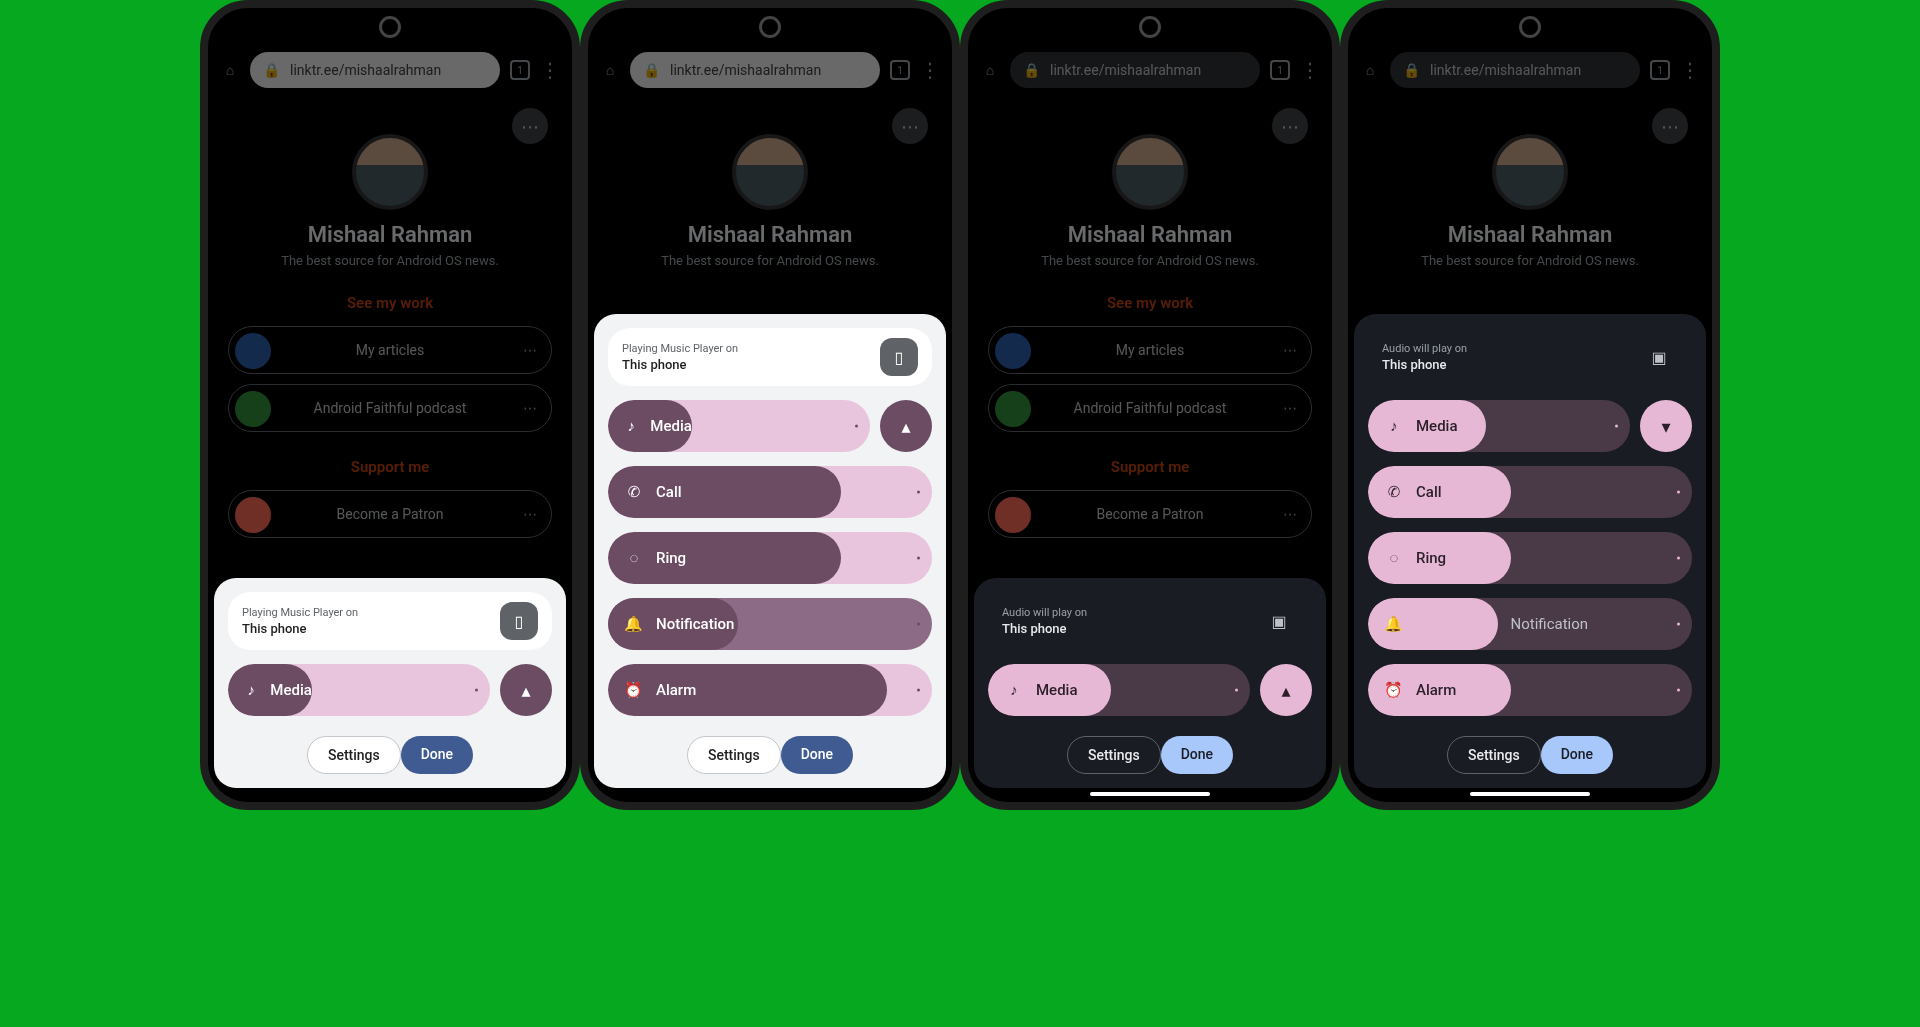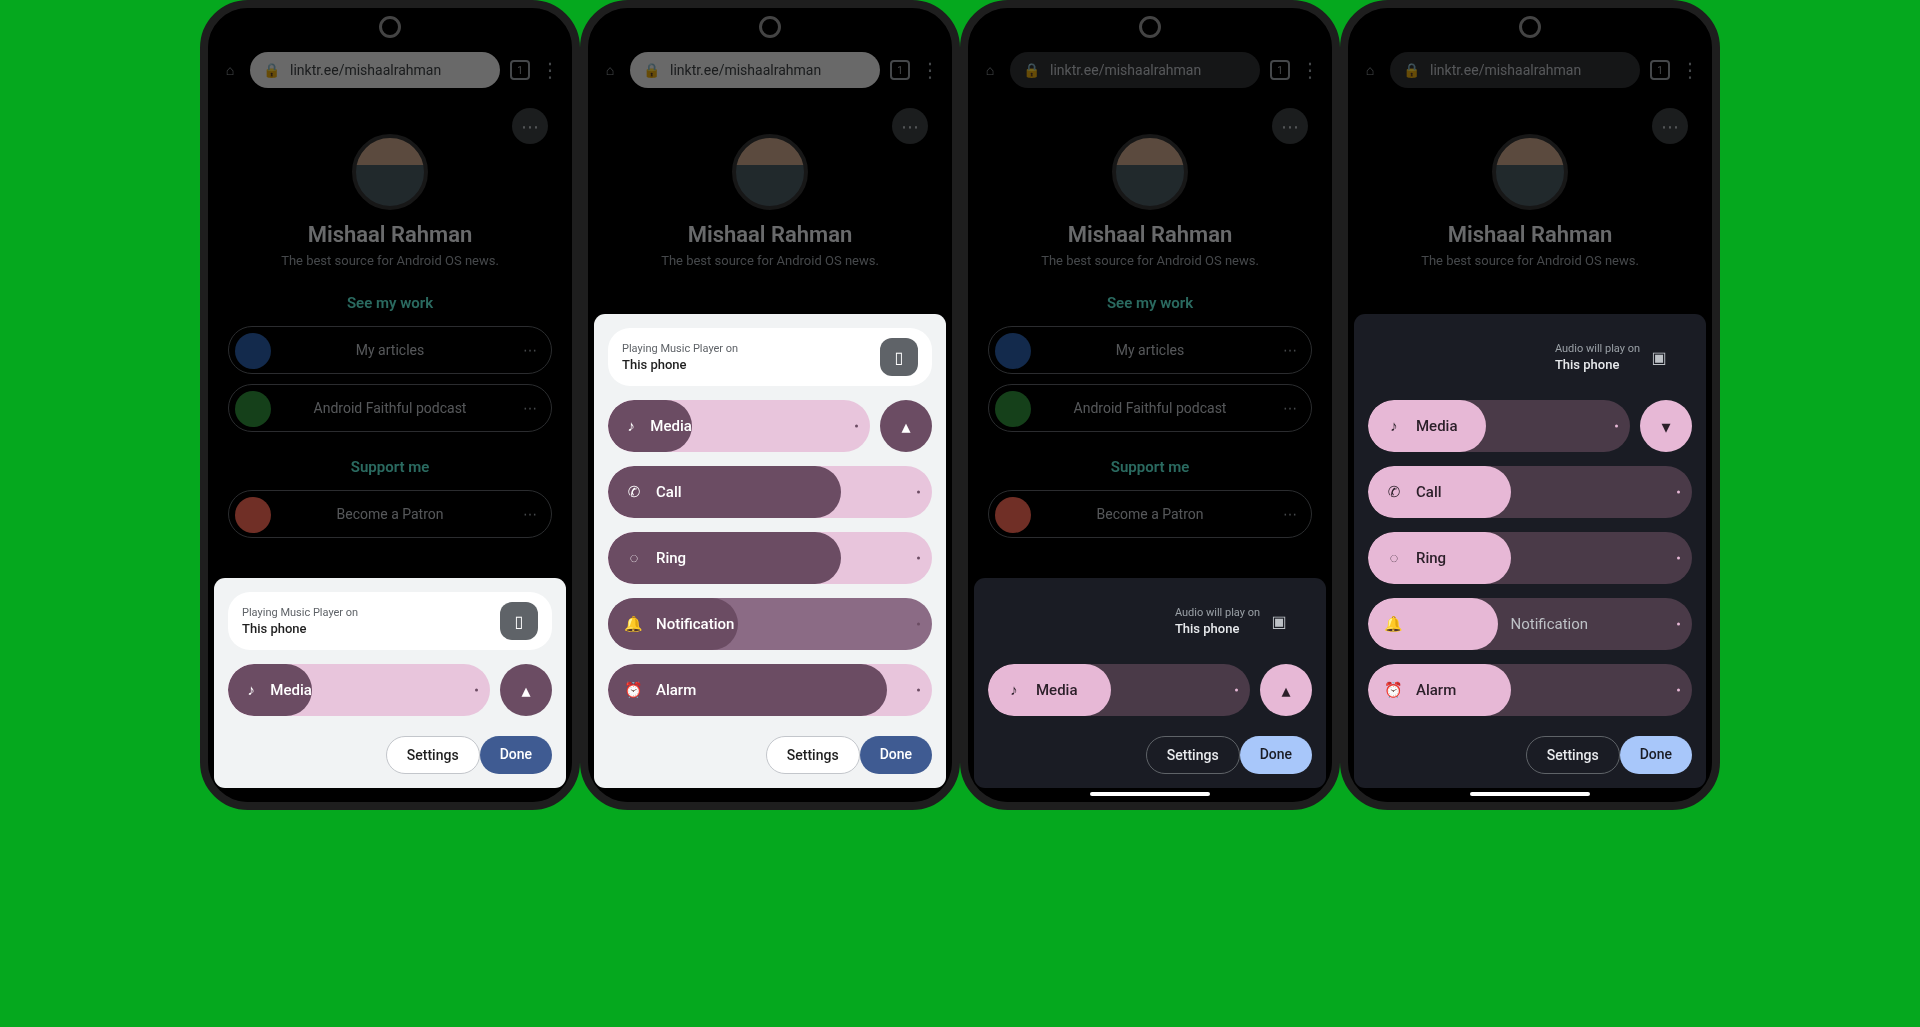--- a/index.html
+++ b/index.html
@@ -59,47 +59,47 @@
     border:4px solid #333;
   }
   .more-dots {
     position:absolute; top:100px; right:24px;
     width:36px;height:36px;border-radius:50%;
     background:#3c4043;display:flex;align-items:center;justify-content:center;
     color:#bdc1c6;font-size:18px;
   }
   .name { font-size:22px; font-weight:600; color:#e8eaed; }
   .bio { font-size:13px; color:#9aa0a6; margin-top:6px; }
-  .section-h { font-size:15px; color:#5eead4; margin:26px 0 14px; font-weight:600;}
+  .section-h { font-size:15px; color:#c2410c; margin:26px 0 14px; font-weight:600;}
   .link-pill {
     border:1px solid #5f6368; border-radius:30px;
     height:48px; display:flex; align-items:center; justify-content:center;
     position:relative; margin:10px 0; color:#bdc1c6; font-size:14px;
   }
   .link-pill .licon {
     position:absolute; left:6px; top:6px; width:36px;height:36px;border-radius:50%;
     background:#333;
   }
   .link-pill .ldots {
     position:absolute; right:14px; color:#9aa0a6;
   }
 
   
   .vol-panel {
     position:absolute; left:6px; right:6px;
-    border-radius:11px; padding:14px;
+    border-radius:22px; padding:14px;
   }
   .vol-panel.light { background:#f1f3f4; color:#1f1f1f; }
   .vol-panel.dark  { background:#1a1c24; color:#e8eaed; }
   .vol-head {
     border-radius:22px; padding:10px 14px;
     display:flex; justify-content:space-between; align-items:center;
   }
   .vol-head.light { background:#fff; }
-  .vol-head.dark  { background:transparent;justify-content:flex-end; }
+  .vol-head.dark  { background:transparent; }
   .vol-head .txts { display:flex; flex-direction:column; gap:2px;}
   .vol-head .small { font-size:11px; color:#5f6368;}
   .vol-head .big { font-size:13px; font-weight:500;}
   .vol-head.dark .small{color:#9aa0a6;} .vol-head.dark .big{color:#e8eaed;}
   .dev-btn {
     width:38px;height:38px;border-radius:12px;
     background:#5f6368;display:flex;align-items:center;justify-content:center;color:#fff;
   }
   .dev-btn.dk { background:transparent; color:#bdc1c6;}
   .slider-row { display:flex; gap:10px; align-items:center; margin-top:14px;}
@@ -116,21 +116,21 @@
   }
   .slider .tick {
     position:absolute; right:12px; top:50%; transform:translateY(-50%);
     width:3px;height:3px;border-radius:50%;
   }
   .expand-btn {
     width:52px;height:52px;border-radius:26px;
     display:flex;align-items:center;justify-content:center;font-size:18px;
   }
   .actions {
-    display:flex; justify-content:flex-end; margin-top:20px;
+    display:flex; justify-content:center; margin-top:20px;
   }
   .pill-btn {
     padding:10px 20px; border-radius:22px; font-size:14px; font-weight:500;
   }
   .pill-btn.out-l { border:1px solid #c3c6cb; background:#fff; color:#1f1f1f;}
   .pill-btn.out-d { border:1px solid #5f6368; background:transparent; color:#e8eaed;}
   .pill-btn.fill-l { background:#3f5b92; color:#fff;}
   .pill-btn.fill-d { background:#a8c7fa; color:#1a1c24;}
 
   

